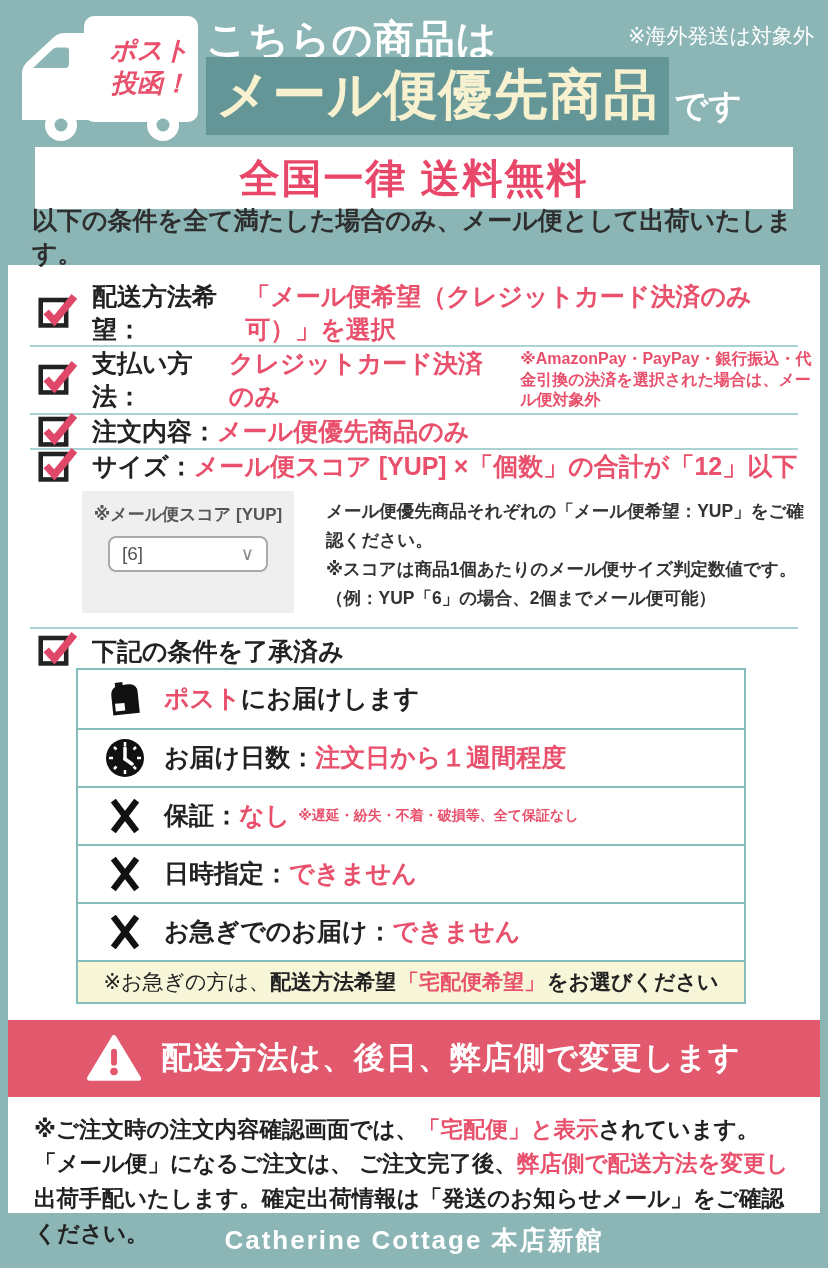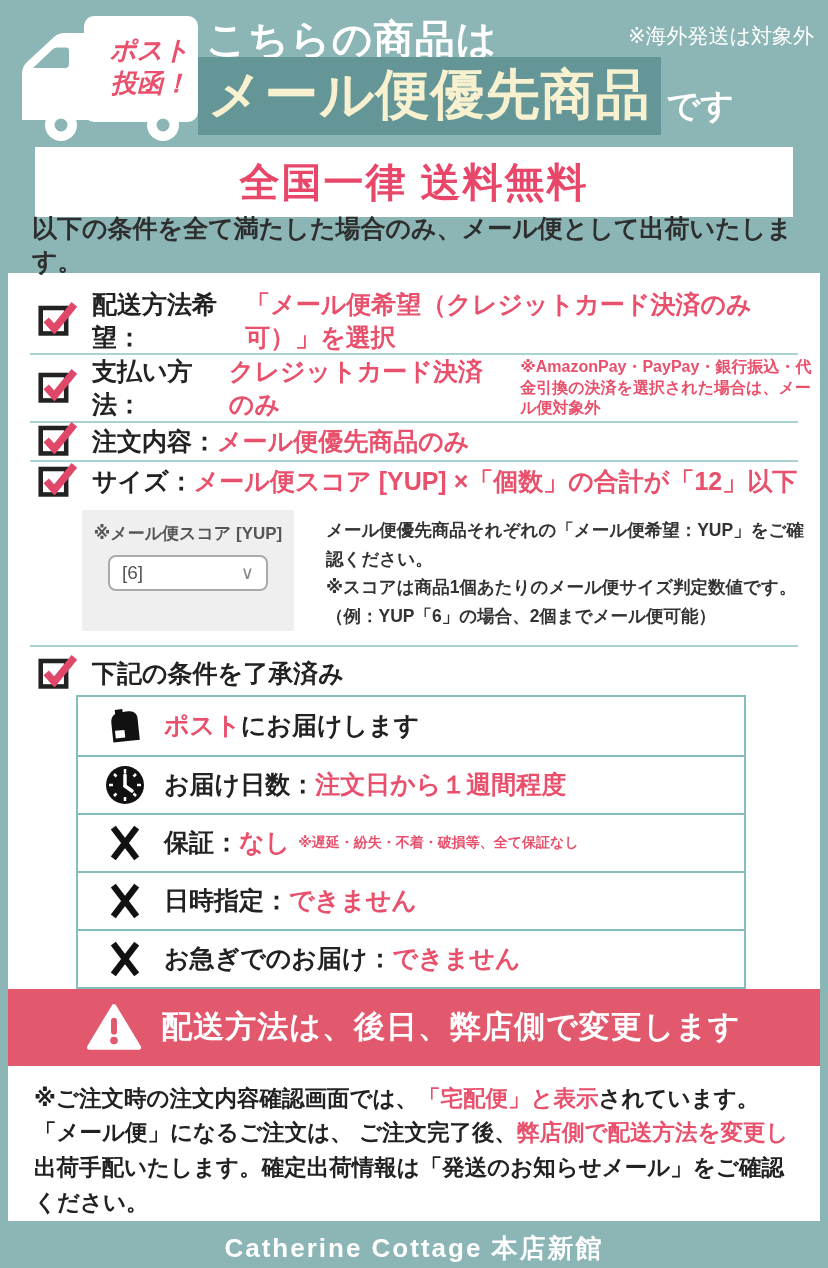--- a/index.html
+++ b/index.html
@@ -22,30 +22,30 @@
     font-size:26px; line-height:1.25; font-style:italic;
   }
   .hdr-line1 {
     position:absolute; left:206px; top:12px;
     color:#fff; font-weight:bold; font-size:40px; letter-spacing:1px;
   }
   .hdr-note {
     position:absolute; right:14px; top:22px;
     color:#fff; font-size:21px;
   }
-  .hdr-row2 { position:absolute; left:198px; top:57px; display:flex; align-items:flex-end; }
+  .hdr-row2 { position:absolute; left:206px; top:57px; display:flex; align-items:flex-end; }
   .hdr-highlight {
     background:#649597; color:#f7f1cf;
     font-weight:bold; font-size:54px; line-height:1.3;
     padding:2px 10px 6px 10px; letter-spacing:1px;
   }
   .hdr-suffix { color:#fff; font-weight:bold; font-size:33px; padding:0 0 6px 6px; }
   
   .free-band {
-    margin:0 35px; height:70px; background:#fff;
+    margin:0 35px; height:62px; background:#fff;
     display:flex; align-items:center; justify-content:center;
   }
   .free-band span { color:#e8476a; font-weight:bold; font-size:40px; letter-spacing:2px; }
   
   .intro {
     height:56px; display:flex; align-items:center; justify-content:center;
     color:#2e2e2e; font-weight:bold; font-size:25px;padding-left:32px;
   }
   
   .panel {
@@ -100,21 +100,21 @@
     height:42px; background:#f8f6d9; border-top:2px solid #85bcbc;
     display:flex; align-items:center; justify-content:center;
     font-size:21px;
   }
   .note-row .n-a { font-weight:normal; }
   .note-row .n-b { font-weight:bold; }
   .note-row .n-c { font-weight:bold; color:#e8506c; padding:0 2px; }
   .note-row .n-d { font-weight:bold; }
   
   .warn-band {
-    margin-top:0; height:77px; background:#e2596e; flex:0 0 auto;
+    margin-top:16px; height:77px; background:#e2596e; flex:0 0 auto;
     display:flex; align-items:center; justify-content:center; gap:20px;
   }
   .warn-band span { color:#fff; font-weight:bold; font-size:31px; letter-spacing:1px; }
   
   .closing {
     padding:16px 26px 0 26px; font-size:22.5px; line-height:1.55;
     font-weight:600; color:#222;
   }
   .closing .pk { color:#e8506c; font-weight:bold; }
   
@@ -287,20 +287,26 @@
       <span class="ric">
         <svg width="36" height="38" viewBox="0 0 40 40">
           <line x1="7" y1="3" x2="33" y2="37" stroke="#111" stroke-width="7"></line>
           <line x1="33" y1="3" x2="7" y2="37" stroke="#111" stroke-width="7"></line>
         </svg>
       </span>
       <span>お急ぎでのお届け：</span>
         <span class="accent">できません</span>
     </div>
 
+    <div class="note-row">
+      <span class="n-a">※お急ぎの方は、</span>
+        <span class="n-b">配送方法希望</span>
+        <span class="n-c">「宅配便希望」</span>
+        <span class="n-d">をお選びください</span>
+    </div>
   </div>
 
   <div class="warn-band">
     <svg width="54" height="48" viewBox="0 0 64 56">
       <path d="M32 4 L61 52 L3 52 Z" fill="#fff" stroke="#fff" stroke-width="6" stroke-linejoin="round"></path>
       <rect x="28.5" y="17" width="7" height="20" rx="3.5" fill="#e2596e"></rect>
       <circle cx="32" cy="44" r="4.5" fill="#e2596e"></circle>
     </svg>
     <span>配送方法は、後日、弊店側で変更します</span>
   </div>

